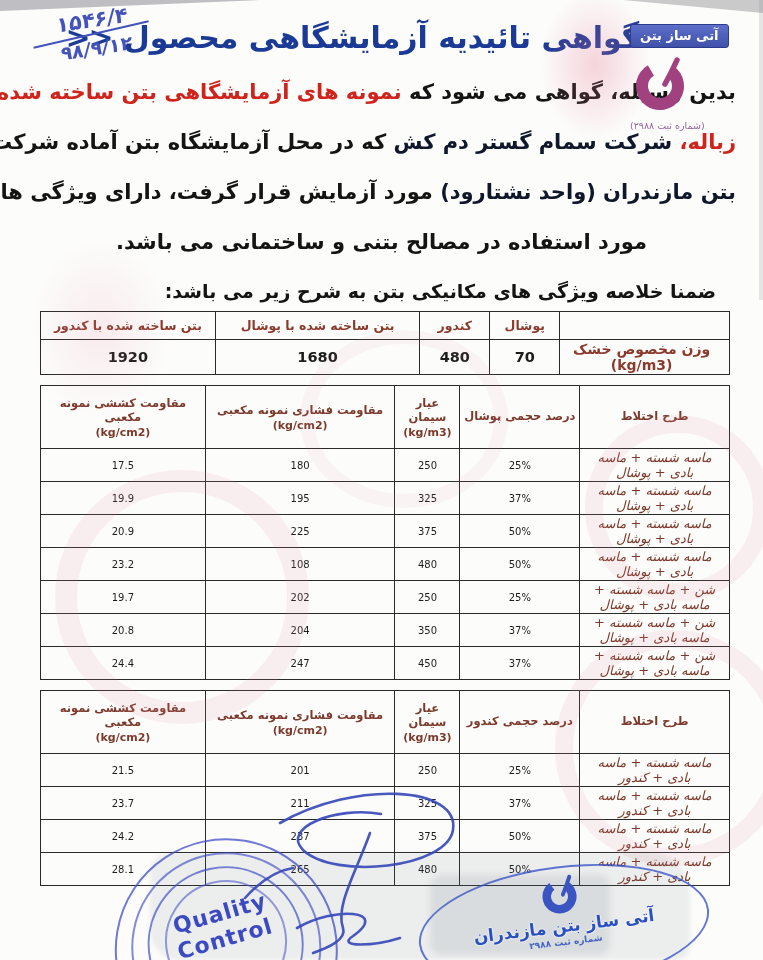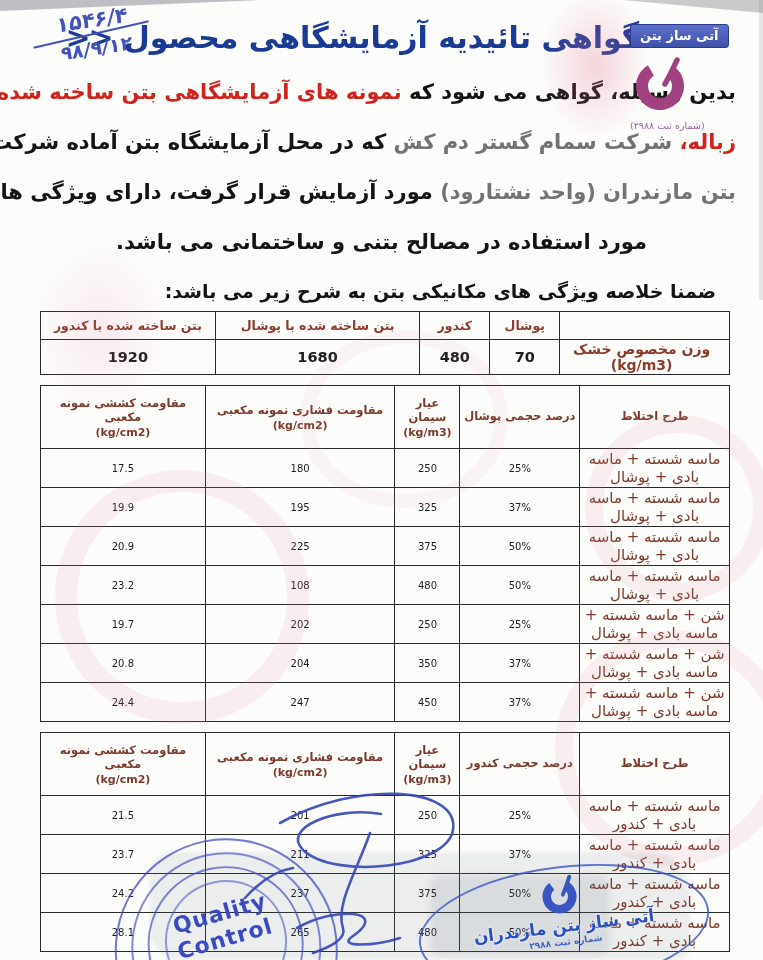--- a/index.html
+++ b/index.html
@@ -52,39 +52,39 @@
     font-weight:bold;font-size:21.5px;line-height:34px;}
   .subject-label{color:#1e66c8;font-size:24px;}
   .subject-text{color:#111;}
 
   .body-par{margin-top:12px;direction:rtl;text-align:right;padding:0 27px;
     font-weight:bold;font-size:21px;line-height:50px;}
   .body-line{white-space:nowrap;}
   .body-center{text-align:center;}
   .seg-black{color:#141414;}
   .seg-red{color:#cf231c;}
-  .seg-green{color:#737373;}
+  .seg-green{color:#0f172a;}
 
   .summary-heading{margin-top:13px;direction:rtl;text-align:right;padding-right:47px;
     font-weight:bold;font-size:19px;color:#141414;}
 
   table{border-collapse:collapse;direction:rtl;}
   .t-wrap{margin:9px 33px 0 40px;}
   td,th{border:1px solid #2a2a2a;}
   
   .t1{width:690px;border:1.5px solid #222;}
   .t1 th{height:25px;font-size:12.5px;font-weight:600;color:#8b3a2c;padding:1px 4px;}
   .t1 td{height:30px;font-size:14.5px;font-weight:600;text-align:center;color:#1c1c1c;}
   .t1 td.lbl{text-align:center;padding-right:7px;color:#8b3a2c;font-size:14px;}
   
   .tm{width:690px;border:1.5px solid #222;margin-top:10px;}
   .tm th{height:52px;font-size:11.5px;font-weight:600;color:#7c3a2c;padding:5px 3px;vertical-align:middle;}
   .tm .th-en{direction:rtl;font-size:11px;font-weight:600;margin-top:2px;}
   .tm td{height:17px;font-size:10px;text-align:center;color:#1c1c1c;padding:1px 4px;}
-  .tm td:first-child{color:#7c3a2c;font-size:15px;}
+  .tm td:first-child{color:#7c3a2c;font-size:13px;font-style:italic;}
 
   
   .truck-ghost{position:absolute;left:150px;top:852px;width:540px;height:108px;
     background:rgba(95,105,122,.10);border-radius:22px 40px 14px 30px;filter:blur(2px);}
   .truck-ghost2{position:absolute;left:430px;top:875px;width:180px;height:80px;
     background:rgba(85,95,115,.12);border-radius:12px;filter:blur(3px);}
 
   .quality-stamp{position:absolute;left:115px;top:838px;width:225px;height:225px;
     transform:rotate(-12deg);z-index:5;color:#3c4ac2;}
   .qc-ring{position:absolute;border:2.2px solid rgba(66,78,198,.75);border-radius:50%;}

